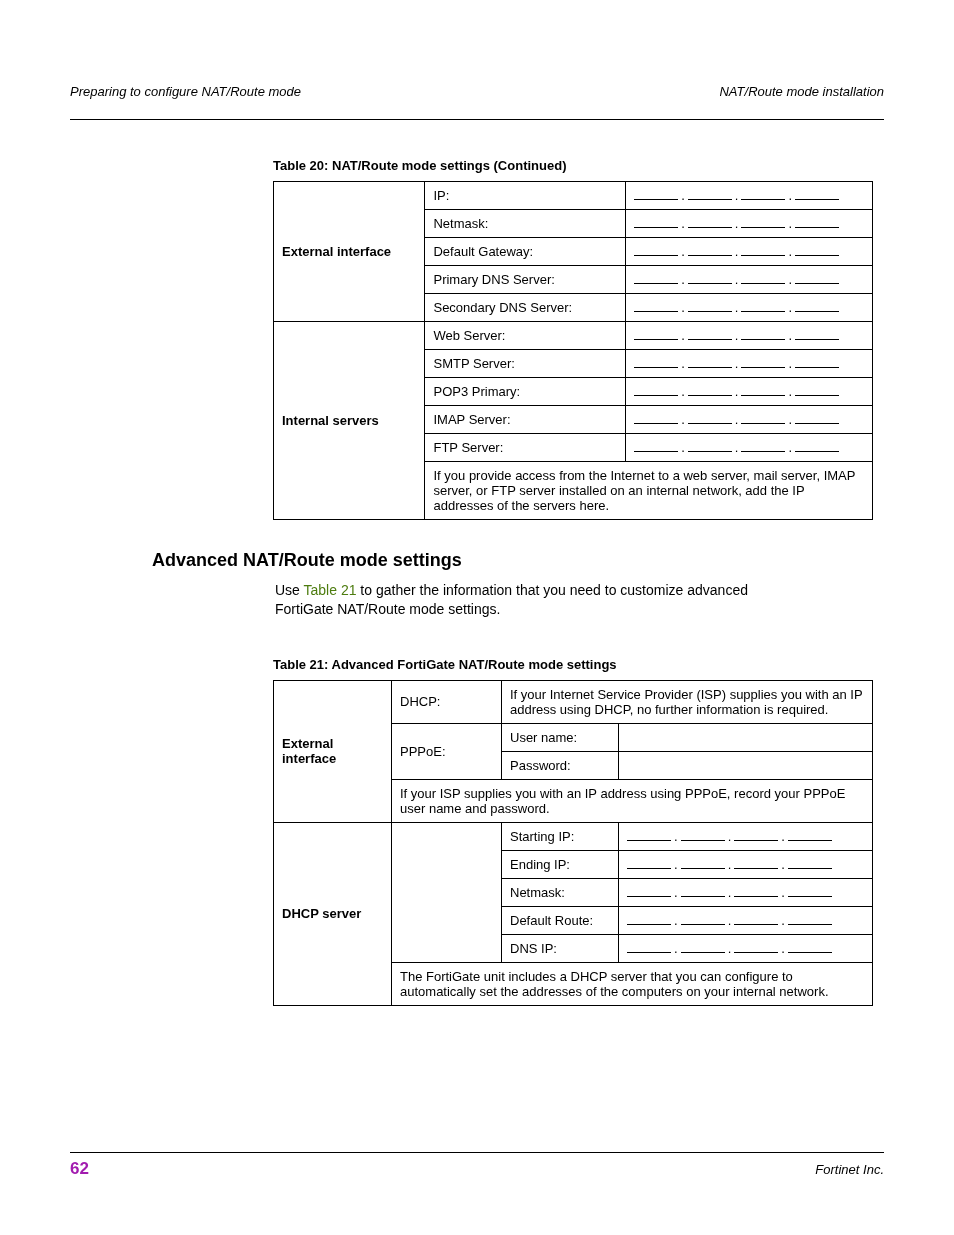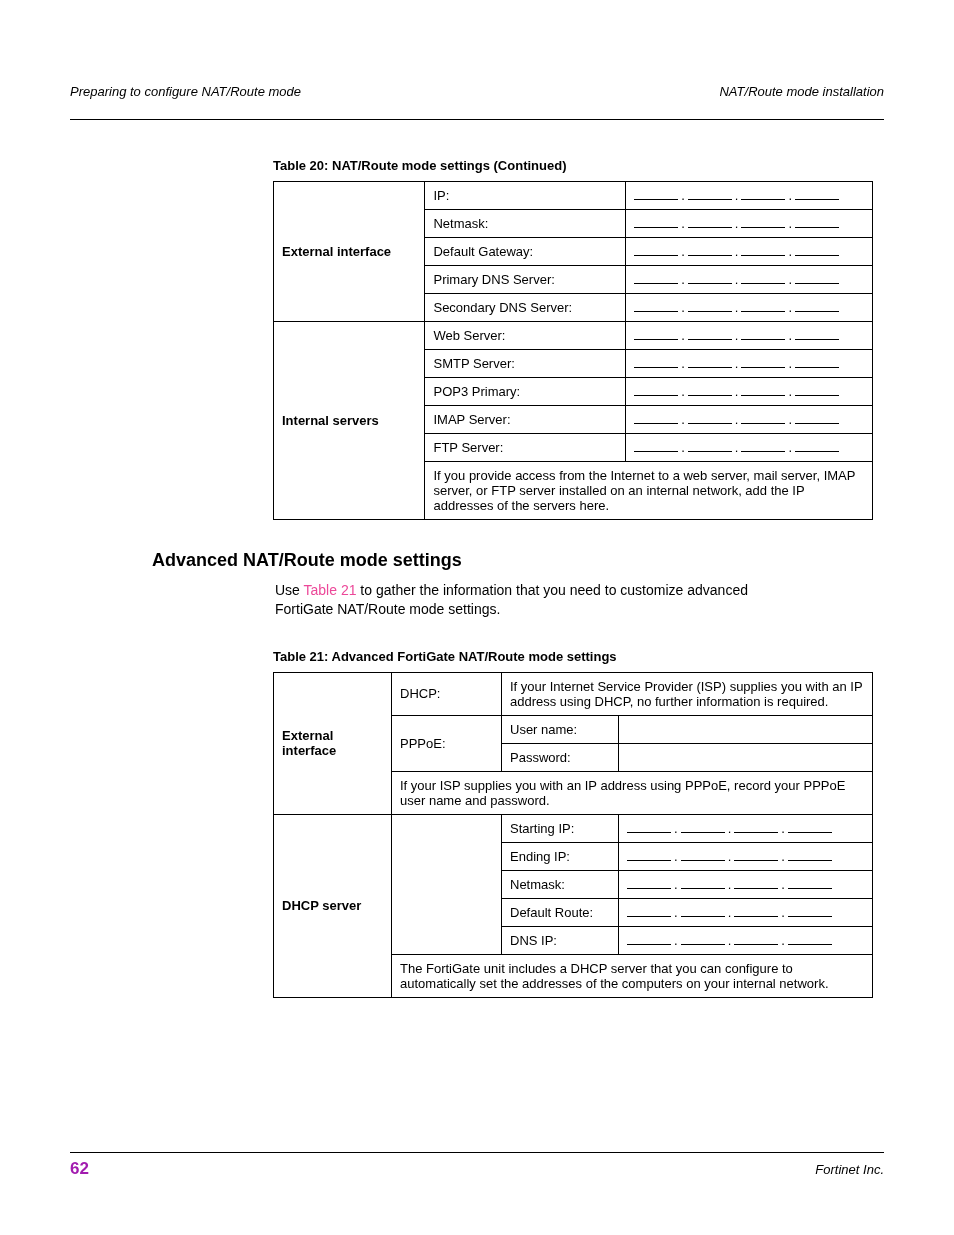--- a/index.html
+++ b/index.html
@@ -9,21 +9,21 @@
     .table-caption { font-weight:bold; font-size:13px; margin:0 0 8px 203px; }
     table { border-collapse:collapse; margin-left:203px; width:600px; font-size:13px; }
     td { border:1px solid #000; padding:6px 8px; vertical-align:middle; }
     td.rowhead { font-weight:bold; width:155px; }
     td.lbl { width:206px; }
     td.ip { width:255px; }
     .ipline { display:inline-block; width:44px; border-bottom:1px solid #000; height:11px; vertical-align:baseline; }
     .ipsep { padding:0 3px; }
     .section-h { font-weight:bold; font-size:18px; margin:30px 0 10px 82px; }
     .body-text { font-size:14px; margin:0 76px 0 205px; line-height:1.35; }
-    .xref { color:#ec4899; }
+    .xref { color:#4d7c0f; }
     .footer { position:absolute; bottom:56px; left:70px; right:70px; border-top:1.5px solid #000; padding-top:6px; display:flex; justify-content:space-between; align-items:baseline; }
     .pagenum { color:#a21caf; font-weight:bold; font-size:17px; }
     .footer-right { font-style:italic; font-size:13px; }
     table.t21 td.rowhead { width:118px; }
     table.t21 td.sub { width:110px; }
     table.t21 td.lbl2 { width:117px; }
   </style>
 </head>
 <body>
 
@@ -83,21 +83,21 @@
           <td colspan="2">If you provide access from the Internet to a web server, mail server, IMAP server, or FTP server installed on an internal network, add the IP addresses of the servers here.</td>
         </tr>
   </tbody>
     </table>
 
   <div class="section-h">Advanced NAT/Route mode settings</div>
   <p class="body-text">
     <span>Use </span><span class="xref">Table 21</span><span> to gather the information that you need to customize advanced FortiGate NAT/Route mode settings.</span>
   </p>
 
-  <div class="table-caption" style="margin-top:30px;">Table 21: Advanced FortiGate NAT/Route mode settings</div>
+  <div class="table-caption" style="margin-top:38px;">Table 21: Advanced FortiGate NAT/Route mode settings</div>
   <table class="t21">
     <tbody>
         <tr>
           <td class="rowhead" rowspan="4">External interface</td>
         <td class="sub">DHCP:</td>
         <td colspan="2">If your Internet Service Provider (ISP) supplies you with an IP address using DHCP, no further information is required.</td>
         </tr>
     <tr>
           <td class="sub" rowspan="2">PPPoE:</td>
         <td class="lbl2">User name:</td>

